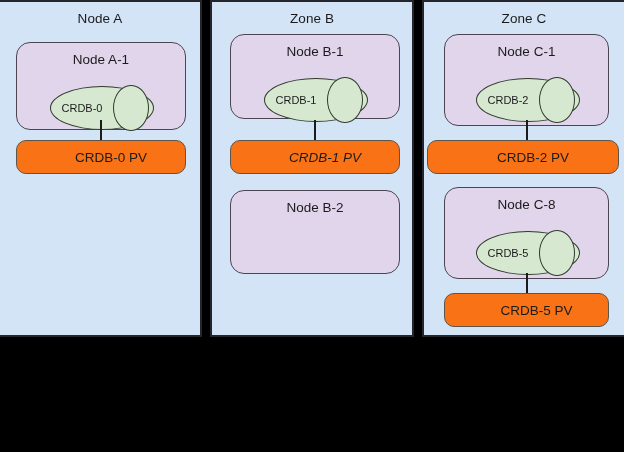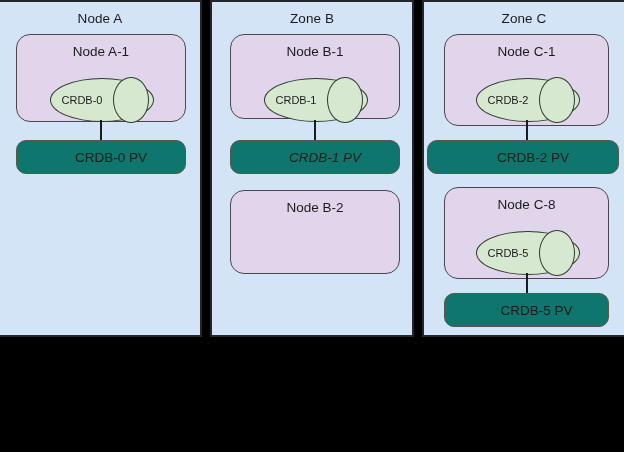--- a/index.html
+++ b/index.html
@@ -104,21 +104,21 @@
   
   .connector {
     position: absolute;
     width: 2px;
     background: #1b1b1b;
   }
 
   
   .pv {
     position: absolute;
-    background: #0f766e;
+    background: #f97316;
     border: 1.4px solid #5c554a;
     border-radius: 10px;
     box-sizing: border-box;
     display: flex;
     align-items: center;
     justify-content: center;
     padding-left: 20px;
   }
   .pv-label {
     font-size: 13.5px;
@@ -127,21 +127,21 @@
   }
 </style>
 </head>
 <body>
 
 <div id="canvas">
 
   <div class="zone" id="zone-a">
     <div class="zone-title">Node A</div>
 
-    <div class="node" style="left:16px; top:32px; width:170px; height:88px;">
+    <div class="node" style="left:16px; top:40px; width:170px; height:88px;">
       <div class="node-title">Node A-1</div>
       <div class="cyl" style="left:33px; top:43px; width:104px; height:44px;">
         <div class="cyl-body"></div>
         <div class="cyl-cap"></div>
         <div class="cyl-label">CRDB-0</div>
       </div>
     </div>
 
     <div class="connector" style="left:100px; top:118px; height:22px;"></div>
 

